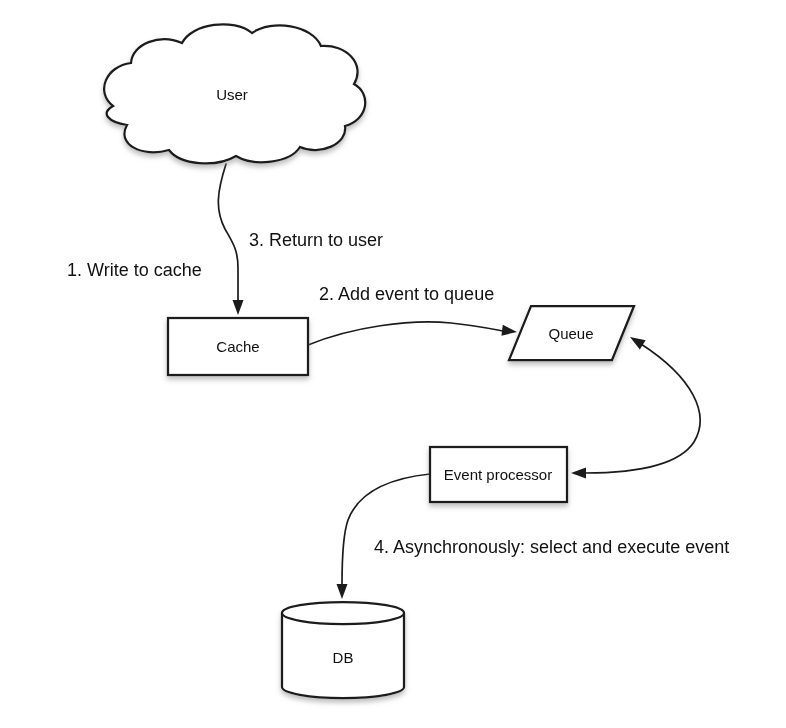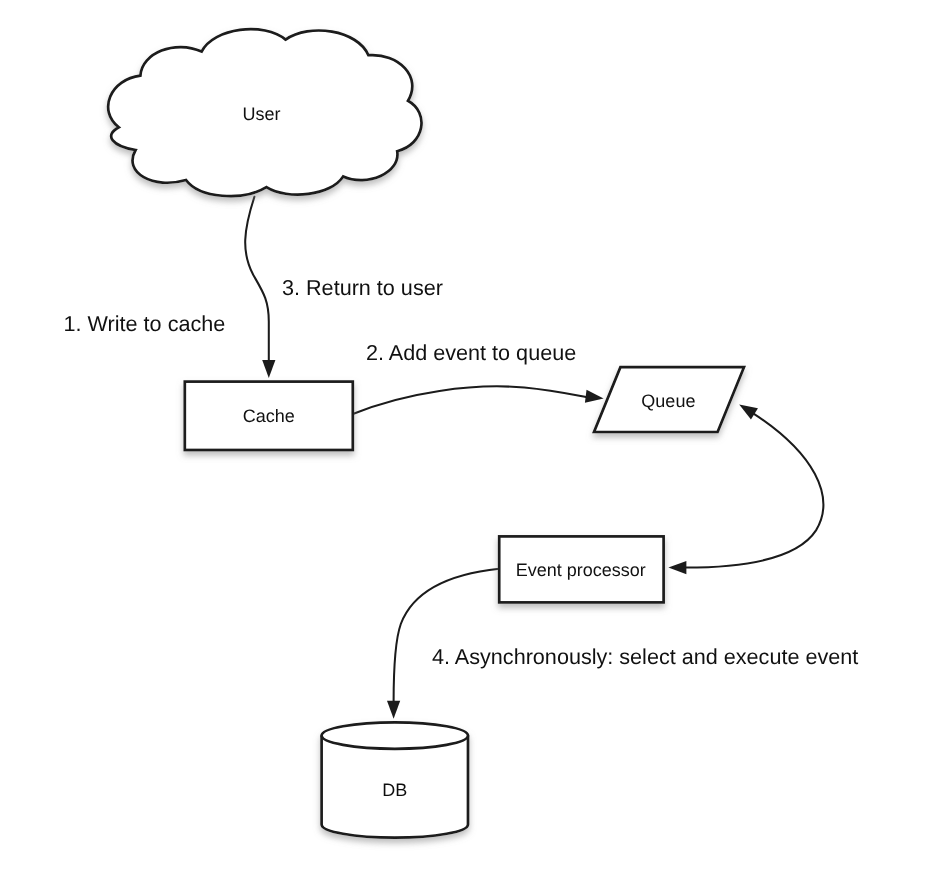--- a/index.html
+++ b/index.html
@@ -9,20 +9,21 @@
     width: 786px;
     height: 728px;
     overflow: hidden;
     font-family: "Liberation Sans", sans-serif;
   }
   .diagram-wrap {
     position: relative;
     width: 699px;
     height: 728px;
     background: #ffffff;
+    margin-left: 14px;
   }
   svg { display: block; }
   .shape {
     fill: #ffffff;
     stroke: #1b1b1b;
     stroke-width: 2.25;
   }
   .edge {
     fill: none;
     stroke: #1b1b1b;

